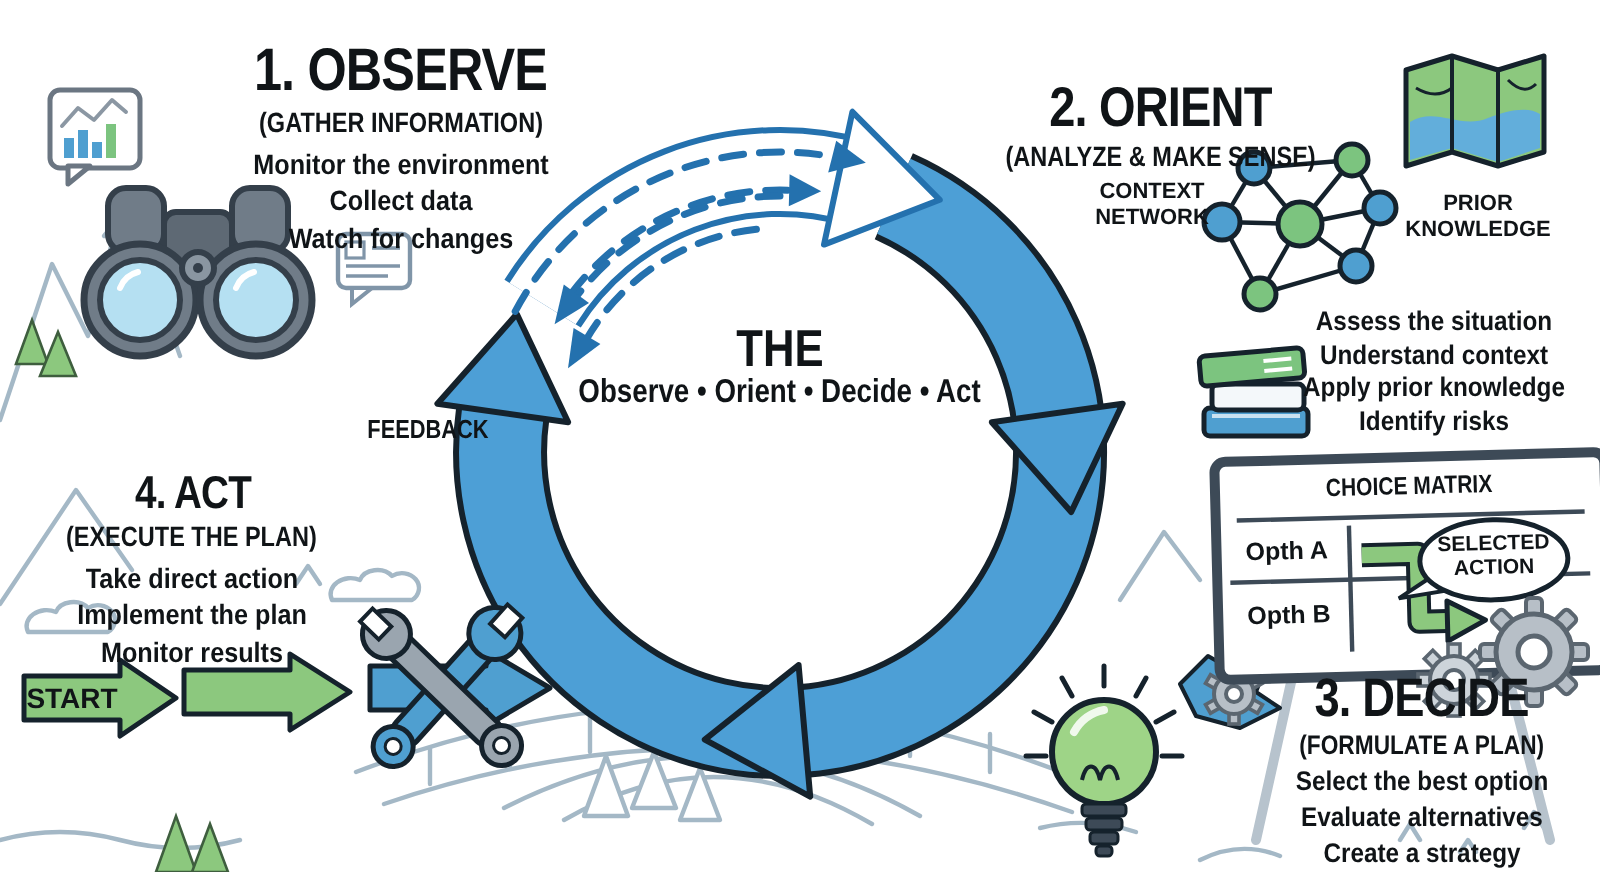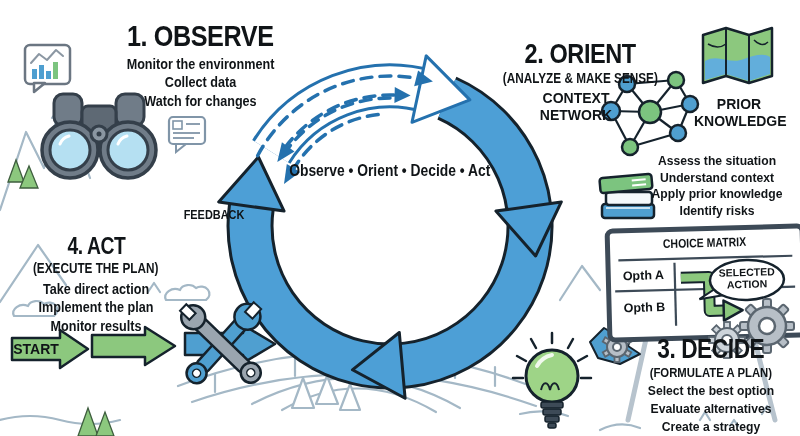--- a/index.html
+++ b/index.html
@@ -6,21 +6,21 @@
   .stage{position:relative;width:800px;height:436px;background:#ffffff;overflow:hidden;
          font-family:"Liberation Sans",sans-serif;color:#101417;}
   .abs{position:absolute;}
   .blk{position:absolute;text-align:center;color:#101417;}
   .t1{font-weight:700;font-size:30px;line-height:1;letter-spacing:-.5px;white-space:nowrap;}
   .t2{font-weight:700;font-size:14px;margin-top:2px;white-space:nowrap;}
   .lines{font-weight:700;font-size:14px;line-height:1.32;margin-top:4px;}
   .cond{display:inline-block;transform:scaleX(.84);}
   .condy{transform:scaleX(.9);}
   .prewrap{white-space:pre-line;}
-  .small-label{position:absolute;text-align:center;font-weight:700;font-size:14px;line-height:1.18;}
+  .small-label{position:absolute;text-align:center;font-weight:700;font-size:11px;line-height:1.18;}
   .center-the{font-size:26px;font-weight:700;line-height:1;}
   .center-title{font-size:43px;font-weight:700;letter-spacing:-1px;line-height:1.02;}
   .center-sub{font-size:16.5px;font-weight:700;margin-top:0;}
   .board{position:absolute;left:606px;top:226px;width:190px;height:104px;background:#fff;
          border:5px solid #3D4A57;border-radius:8px;transform:rotate(-1.5deg);z-index:4;}
   .board-title{position:absolute;left:0;top:5px;width:100%;text-align:center;font-size:12.5px;font-weight:700;}
   .board-row{position:absolute;left:12px;width:52px;text-align:left;font-size:12.5px;font-weight:700;}
   .bubble-text{position:absolute;left:100px;top:37px;width:72px;text-align:center;
                font-size:10.5px;font-weight:700;line-height:1.12;}
   svg{display:block;}
@@ -295,29 +295,33 @@
         <rect x="-4" y="-27" width="8" height="10" rx="2" transform="rotate(225)"></rect>
         <rect x="-4" y="-27" width="8" height="10" rx="2" transform="rotate(270)"></rect>
         <rect x="-4" y="-27" width="8" height="10" rx="2" transform="rotate(315)"></rect>
       </g>
       <circle r="19" fill="#B7BFC7" stroke="#5B6670" stroke-width="2.5"></circle>
       <circle r="8" fill="#fff" stroke="#5B6670" stroke-width="2.5"></circle>
     </g>
   </svg>
 
   <div class="blk" style="left:270px;top:161px;width:240px;z-index:3">
+    <div class="center-the">
+      <span class="cond">THE</span>
+    </div>
     <div class="center-sub">
       <span class="cond">Observe • Orient • Decide • Act</span>
     </div>
   </div>
 
   <div class="small-label cond" style="left:168px;top:207px;width:92px;font-size:13px;z-index:3">FEEDBACK</div>
 
   <div class="blk" style="left:58px;top:21px;width:285px;z-index:3">
     <div class="t1"><span class="cond">1. OBSERVE</span></div>
+    <div class="t2"><span class="cond">(GATHER INFORMATION)</span></div>
     <div class="lines condy">
       <div>Monitor the environment</div>
       <div>Collect data</div>
       <div>Watch for changes</div>
     </div>
   </div>
 
   <div class="blk" style="left:448px;top:40px;width:265px;z-index:3">
     <div class="t1" style="font-size:28px"><span class="cond">2. ORIENT</span></div>
     <div class="t2"><span class="cond">(ANALYZE &amp; MAKE SENSE)</span></div>

